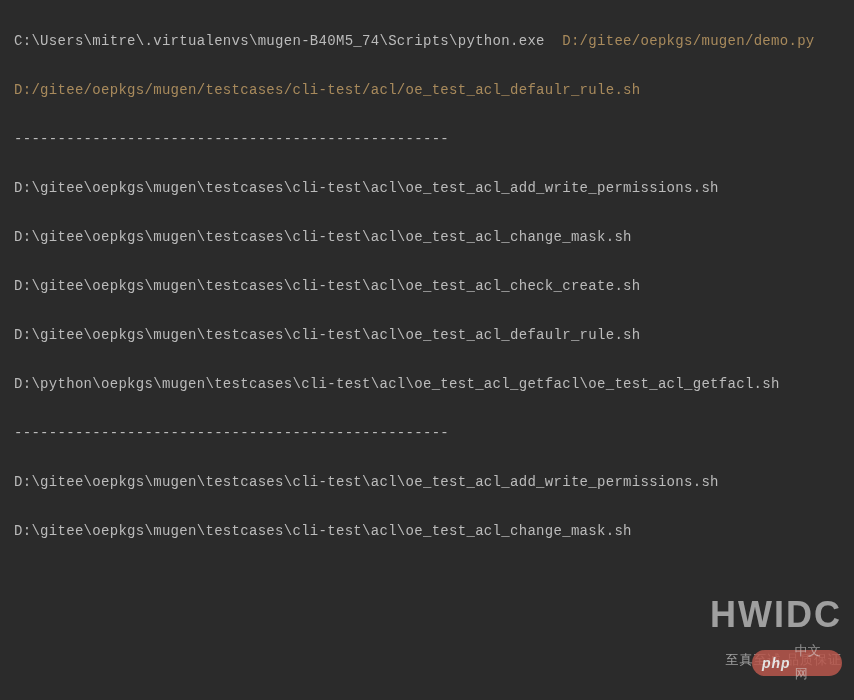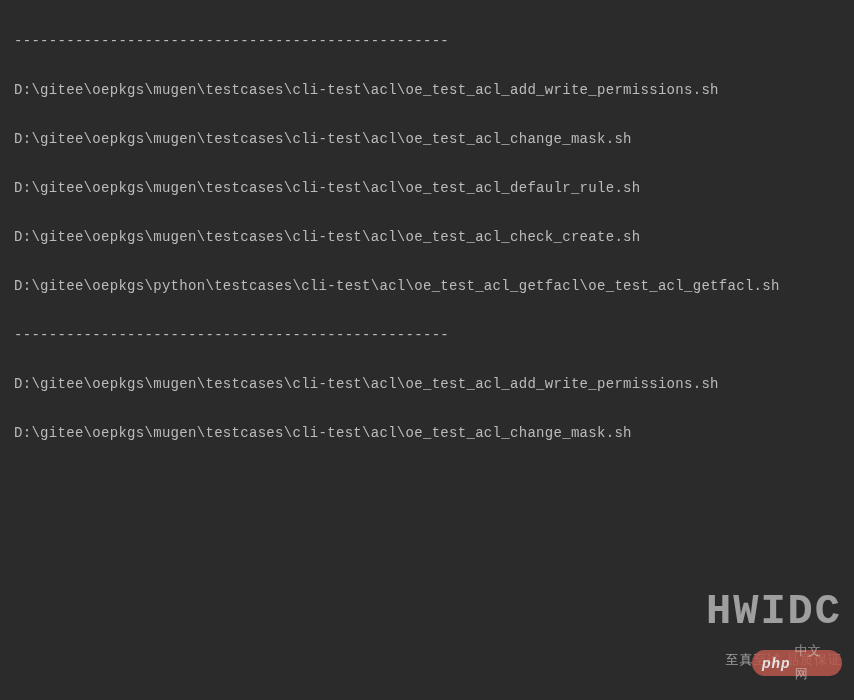--- a/index.html
+++ b/index.html
@@ -25,23 +25,23 @@
       position: absolute;
       right: 12px;
       bottom: 28px;
       display: flex;
       flex-direction: column;
       align-items: flex-end;
       user-select: none;
       pointer-events: none;
     }
     .watermark-big {
-      font-family: Liberation Mono, monospace;
+      font-family: Liberation Sans, sans-serif;
       font-weight: 900;
-      font-size: 42px;
+      font-size: 36px;
       letter-spacing: 2px;
       color: rgba(255,255,255,0.55);
       line-height: 1;
     }
     .watermark-sub {
       font-family: sans-serif;
       font-size: 13px;
       color: rgba(255,255,255,0.55);
       margin-top: 16px;
       letter-spacing: 1px;
@@ -73,26 +73,28 @@
       font-family: sans-serif;
       font-size: 13px;
       color: rgba(255,255,255,0.55);
       margin-left: 4px;
     }
   </style>
 </head>
 <body>
 
 <div class="terminal-output">
+<div><span class="cmd-line">C:\Users\mitre\.virtualenvs\mugen-B40M5_74\Scripts\python.exe</span>  <span class="path-highlight">D:/gitee/oepkgs/mugen/demo.py</span></div>
+<div class="path-highlight">D:/gitee/oepkgs/mugen/testcases/cli-test/acl/oe_test_acl_defaulr_rule.sh</div>
 <div>--------------------------------------------------</div>
 <div>D:\gitee\oepkgs\mugen\testcases\cli-test\acl\oe_test_acl_add_write_permissions.sh</div>
 <div>D:\gitee\oepkgs\mugen\testcases\cli-test\acl\oe_test_acl_change_mask.sh</div>
+<div>D:\gitee\oepkgs\mugen\testcases\cli-test\acl\oe_test_acl_check_create.sh</div>
 <div>D:\gitee\oepkgs\mugen\testcases\cli-test\acl\oe_test_acl_defaulr_rule.sh</div>
-<div>D:\gitee\oepkgs\mugen\testcases\cli-test\acl\oe_test_acl_check_create.sh</div>
-<div>D:\gitee\oepkgs\python\testcases\cli-test\acl\oe_test_acl_getfacl\oe_test_acl_getfacl.sh</div>
+<div>D:\python\oepkgs\mugen\testcases\cli-test\acl\oe_test_acl_getfacl\oe_test_acl_getfacl.sh</div>
 <div>--------------------------------------------------</div>
 <div>D:\gitee\oepkgs\mugen\testcases\cli-test\acl\oe_test_acl_add_write_permissions.sh</div>
 <div>D:\gitee\oepkgs\mugen\testcases\cli-test\acl\oe_test_acl_change_mask.sh</div>
 
 
 
 
 
 
 

